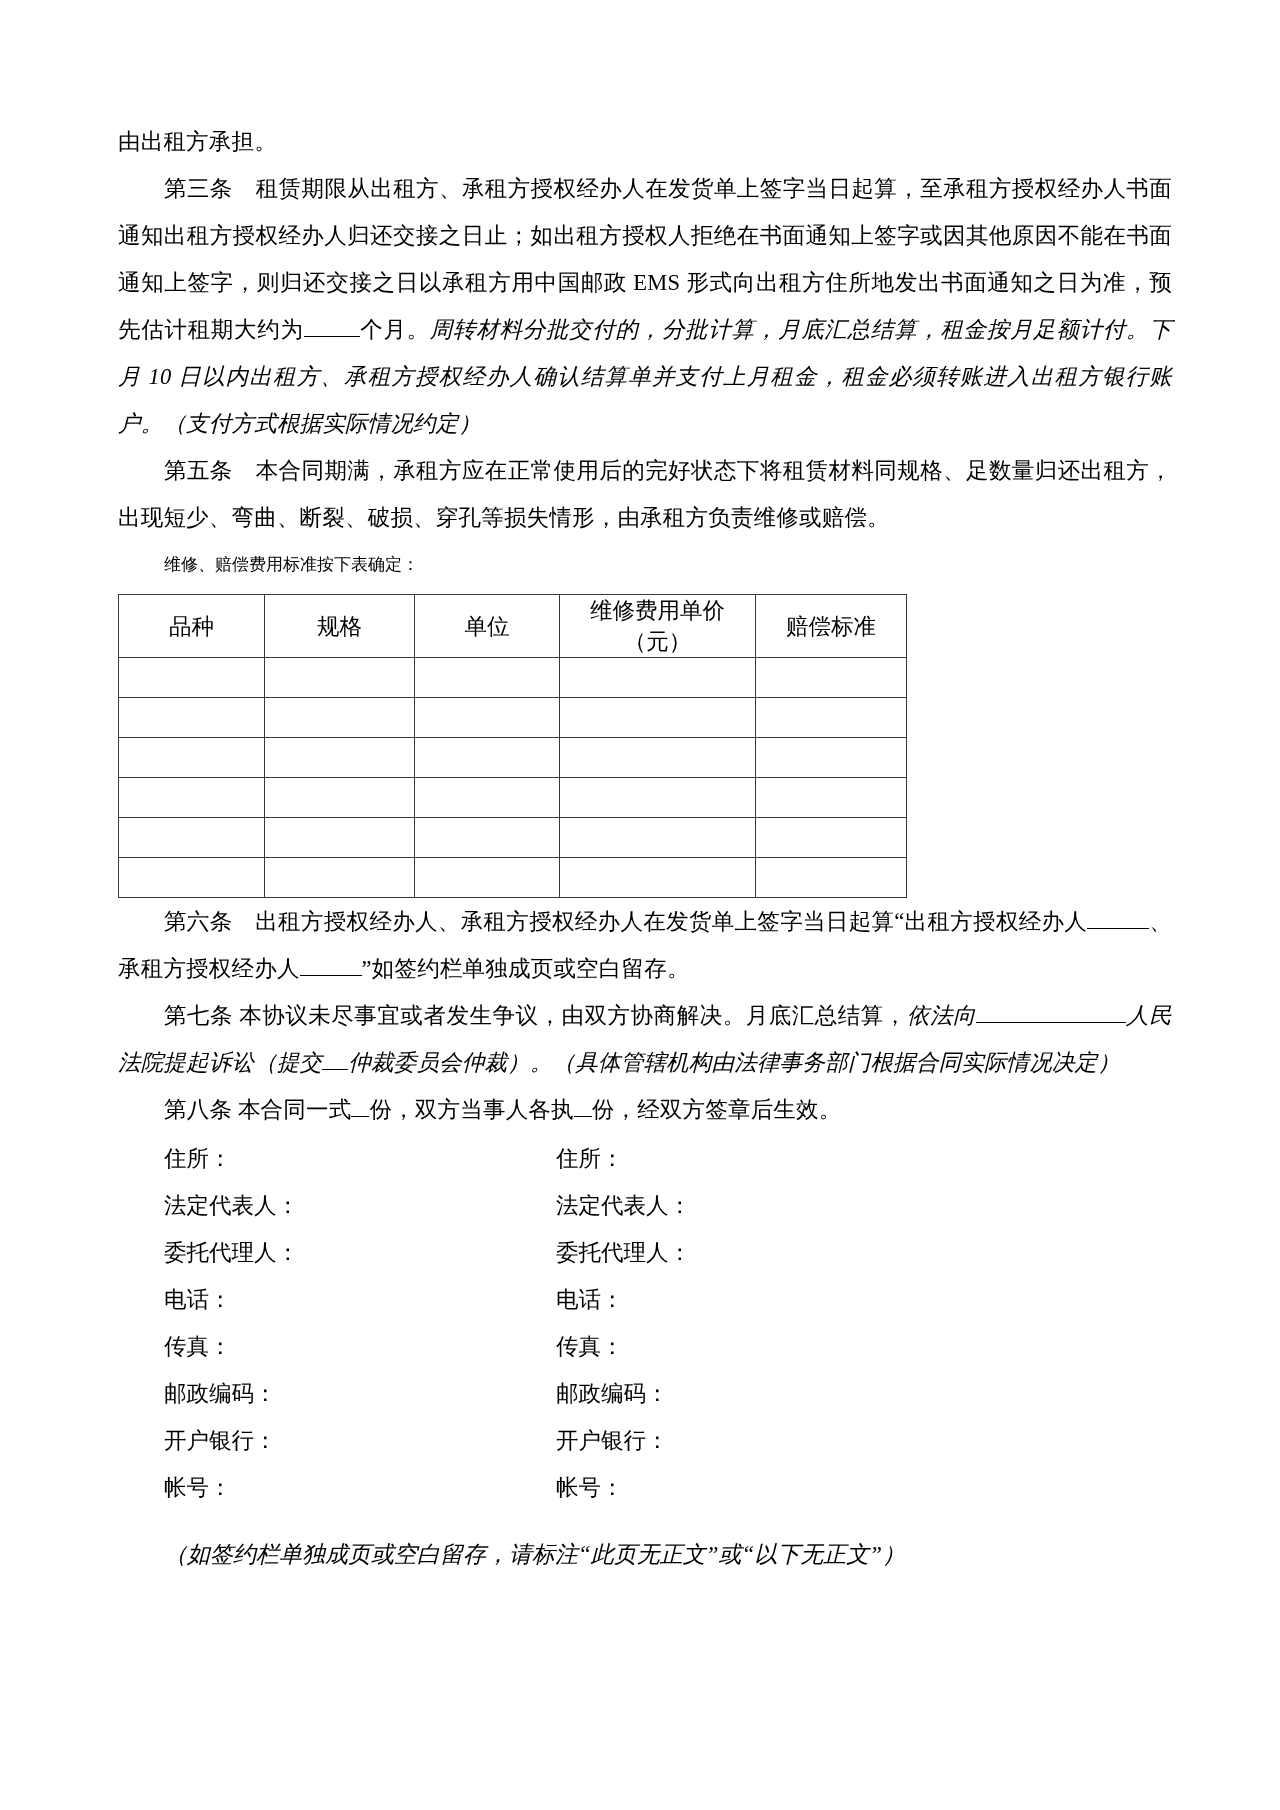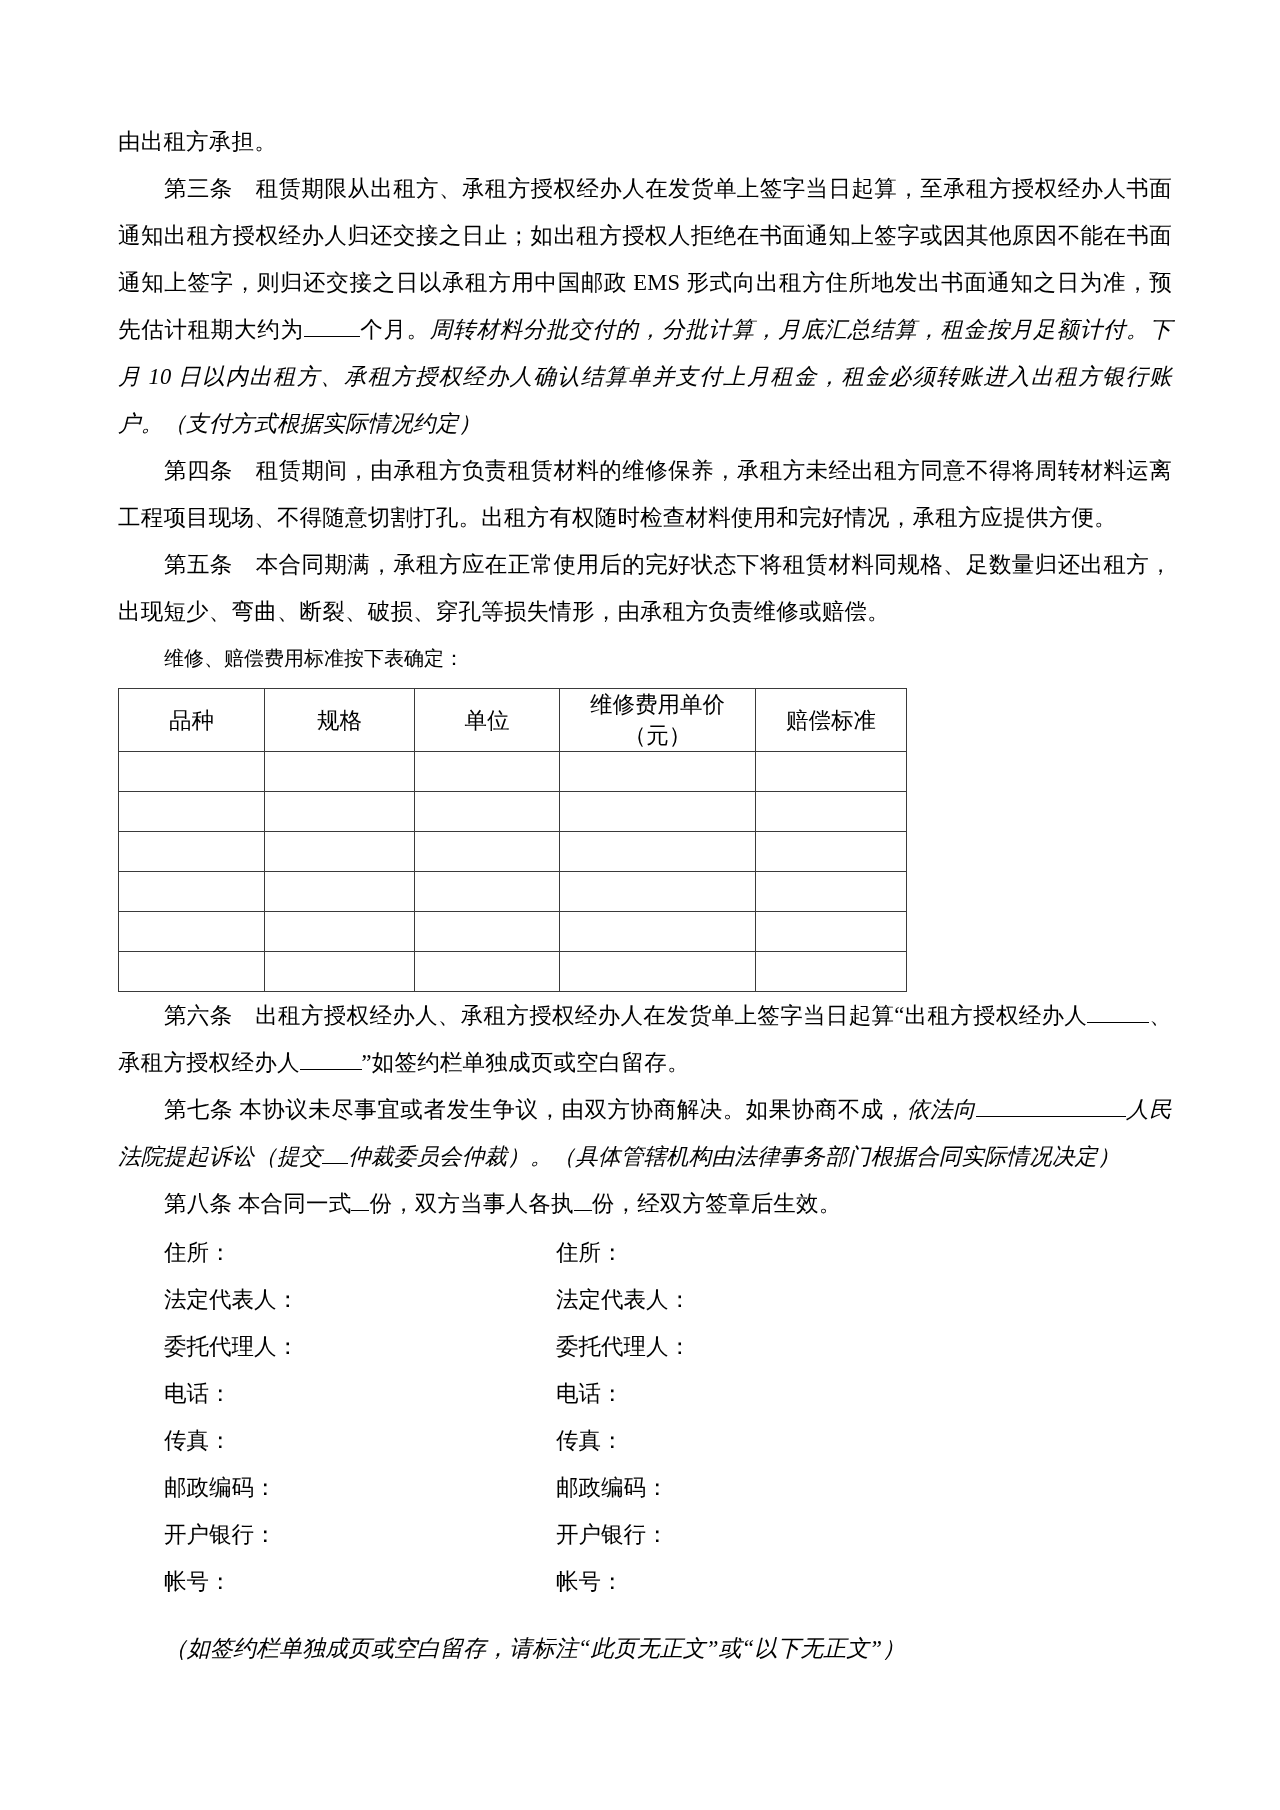--- a/index.html
+++ b/index.html
@@ -44,21 +44,21 @@
   }
   .bl-56 { width: 56px; }
   .bl-62 { width: 62px; }
   .bl-26 { width: 26px; }
   .bl-18 { width: 18px; }
   .bl-150 { width: 150px; }
 
   
   .table-intro {
     margin: 0;
-    font-size: 20px;
+    font-size: 17px;
     line-height: 47px;
     text-indent: 46px;
   }
   table.fee-table {
     border-collapse: collapse;
     width: 788px;
     margin: 6px 12px 0 0;
     table-layout: fixed;
   }
   table.fee-table td, table.fee-table th {
@@ -110,21 +110,20 @@
 </head>
 <body>
 
 <div class="page">
   <div class="doc-body">
 
     <p class="para">由出租方承担。</p>
 
     <p class="para indent"><span>第三条　租赁期限从出租方、承租方授权经办人在发货单上签字当日起算，至承租方授权经办人书面通知出租方授权经办人归还交接之日止；如出租方授权人拒绝在书面通知上签字或因其他原因不能在书面通知上签字，则归还交接之日以承租方用中国邮政 EMS 形式向出租方住所地发出书面通知之日为准，预先估计租期大约为</span><span class="blank-inline bl-56"></span><span>个月。</span><span class="it">周转材料分批交付的，分批计算，月底汇总结算，租金按月足额计付。下月 10 日以内出租方、承租方授权经办人确认结算单并支付上月租金，租金必须转账进入出租方银行账户。（支付方式根据实际情况约定）</span></p>
 
-    <p class="para indent">第四条　租赁期间，由承租方负责租赁材料的维修保养，承租方未经出租方同意不得将周转材料运离工程项目现场、不得随意切割打孔。出租方有权随时检查材料使用和完好情况，承租方应提供方便。</p>
 
     <p class="para indent">第五条　本合同期满，承租方应在正常使用后的完好状态下将租赁材料同规格、足数量归还出租方，出现短少、弯曲、断裂、破损、穿孔等损失情形，由承租方负责维修或赔偿。</p>
 
     <p class="table-intro">维修、赔偿费用标准按下表确定：</p>
 
     <table class="fee-table">
       <colgroup>
         <col class="col-1">
           <col class="col-2">
           <col class="col-3">
@@ -181,21 +180,21 @@
           <td></td>
           <td></td>
           <td></td>
           <td></td>
         </tr>
       </tbody>
     </table>
 
     <p class="para indent"><span>第六条　出租方授权经办人、承租方授权经办人在发货单上签字当日起算“出租方授权经办人</span><span class="blank-inline bl-62"></span><span>、承租方授权经办人</span><span class="blank-inline bl-62"></span><span>”如签约栏单独成页或空白留存。</span></p>
 
-    <p class="para indent"><span>第七条 本协议未尽事宜或者发生争议，由双方协商解决。如果协商不成，</span><span class="it">依法向</span><span class="blank-inline bl-150"></span><span class="it">人民法院提起诉讼（提交</span><span class="blank-inline bl-26"></span><span class="it">仲裁委员会仲裁）。（具体管辖机构由法律事务部门根据合同实际情况决定）</span></p>
+    <p class="para indent"><span>第七条 本协议未尽事宜或者发生争议，由双方协商解决。月底汇总结算，</span><span class="it">依法向</span><span class="blank-inline bl-150"></span><span class="it">人民法院提起诉讼（提交</span><span class="blank-inline bl-26"></span><span class="it">仲裁委员会仲裁）。（具体管辖机构由法律事务部门根据合同实际情况决定）</span></p>
 
     <p class="para indent"><span>第八条 本合同一式</span><span class="blank-inline bl-18"></span><span>份，双方当事人各执</span><span class="blank-inline bl-18"></span><span>份，经双方签章后生效。</span></p>
 
     <div class="sig-block">
       <div class="sig-row">
         <div class="sig-col">住所：</div>
         <div class="sig-col right">住所：</div>
       </div>
       <div class="sig-row">
         <div class="sig-col">法定代表人：</div>

